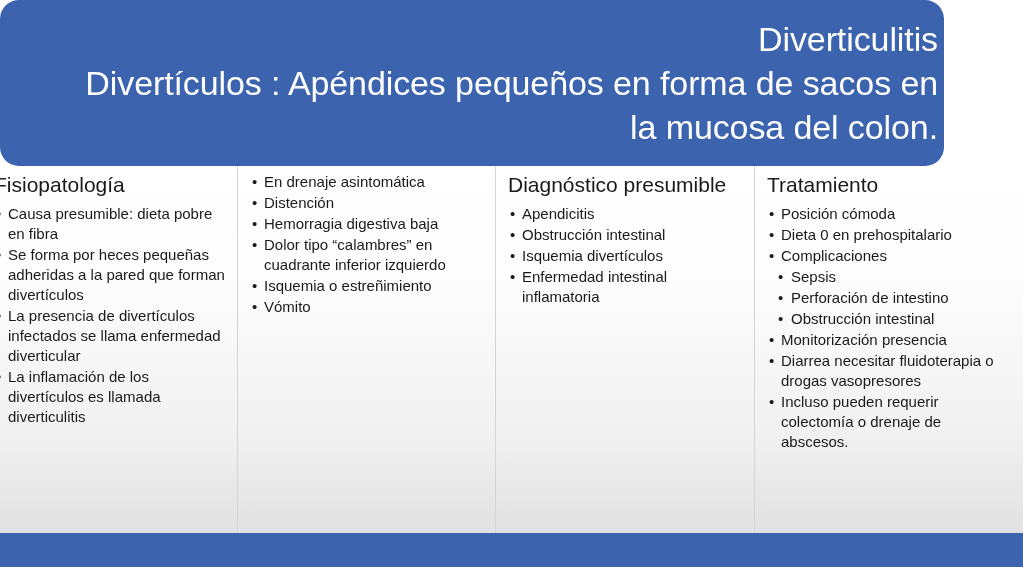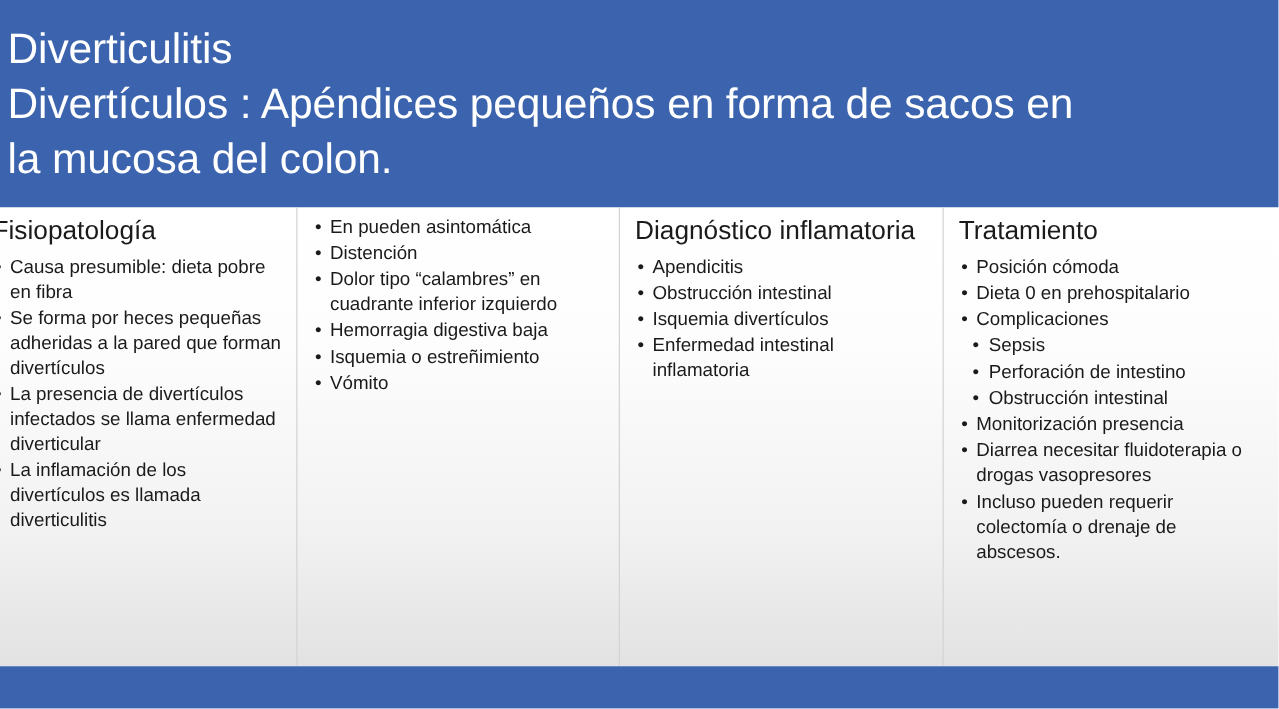--- a/index.html
+++ b/index.html
@@ -17,29 +17,30 @@
     height: 567px;
     overflow: hidden;
     background: #ffffff;
   }
 
   
   #title-band {
     position: absolute;
     left: 0;
     top: 0;
-    width: 1023px;
+    width: 944px;
     height: 166px;
     background: #3b63ae;
     box-sizing: border-box;
     display: flex;
     flex-direction: column;
-    align-items: flex-start;
+    align-items: flex-end;
     justify-content: center;
     padding: 0 6px;
+    border-radius: 19px;
   }
   .title-line {
     color: #ffffff;
     font-size: 34px;
     line-height: 44px;
     font-weight: 400;
     text-align: center;
     white-space: nowrap;
     letter-spacing: -0.1px;
   }
@@ -180,33 +181,33 @@
         <li class="bullet">Se forma por heces pequeñas adheridas a la pared que forman divertículos</li>
         <li class="bullet">La presencia de divertículos infectados se llama enfermedad diverticular</li>
         <li class="bullet">La inflamación de los divertículos es llamada diverticulitis</li>
       </ul>
     </div>
 
     <div class="divider"></div>
 
     <div class="column col-2">
       <ul class="bullets">
-        <li class="bullet">En pueden asintomática</li>
+        <li class="bullet">En drenaje asintomática</li>
         <li class="bullet">Distención</li>
+        <li class="bullet">Hemorragia digestiva baja</li>
         <li class="bullet">Dolor tipo “calambres” en cuadrante inferior izquierdo</li>
-        <li class="bullet">Hemorragia digestiva baja</li>
         <li class="bullet">Isquemia o estreñimiento</li>
         <li class="bullet">Vómito</li>
       </ul>
     </div>
 
     <div class="divider"></div>
 
     <div class="column col-3">
-      <div class="col-header">Diagnóstico inflamatoria</div>
+      <div class="col-header">Diagnóstico presumible</div>
       <ul class="bullets">
         <li class="bullet">Apendicitis</li>
         <li class="bullet">Obstrucción intestinal</li>
         <li class="bullet">Isquemia divertículos</li>
         <li class="bullet">Enfermedad intestinal inflamatoria</li>
       </ul>
     </div>
 
     <div class="divider"></div>
 

